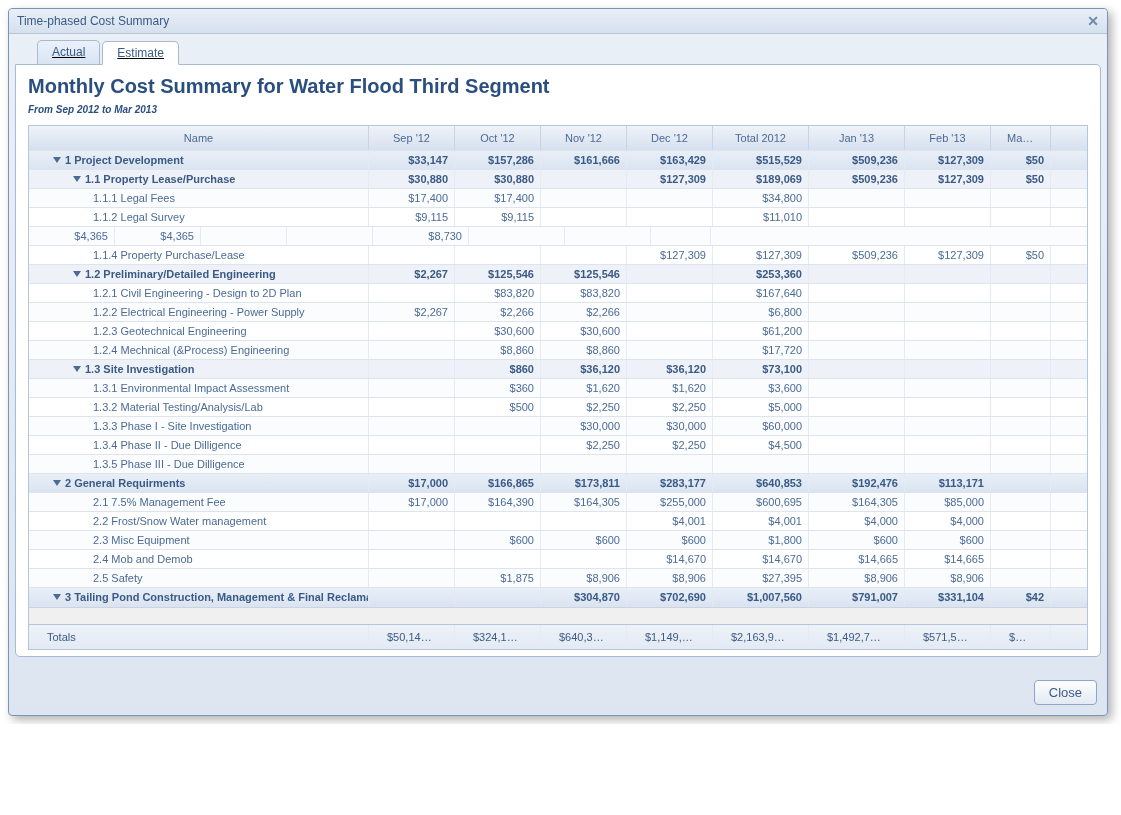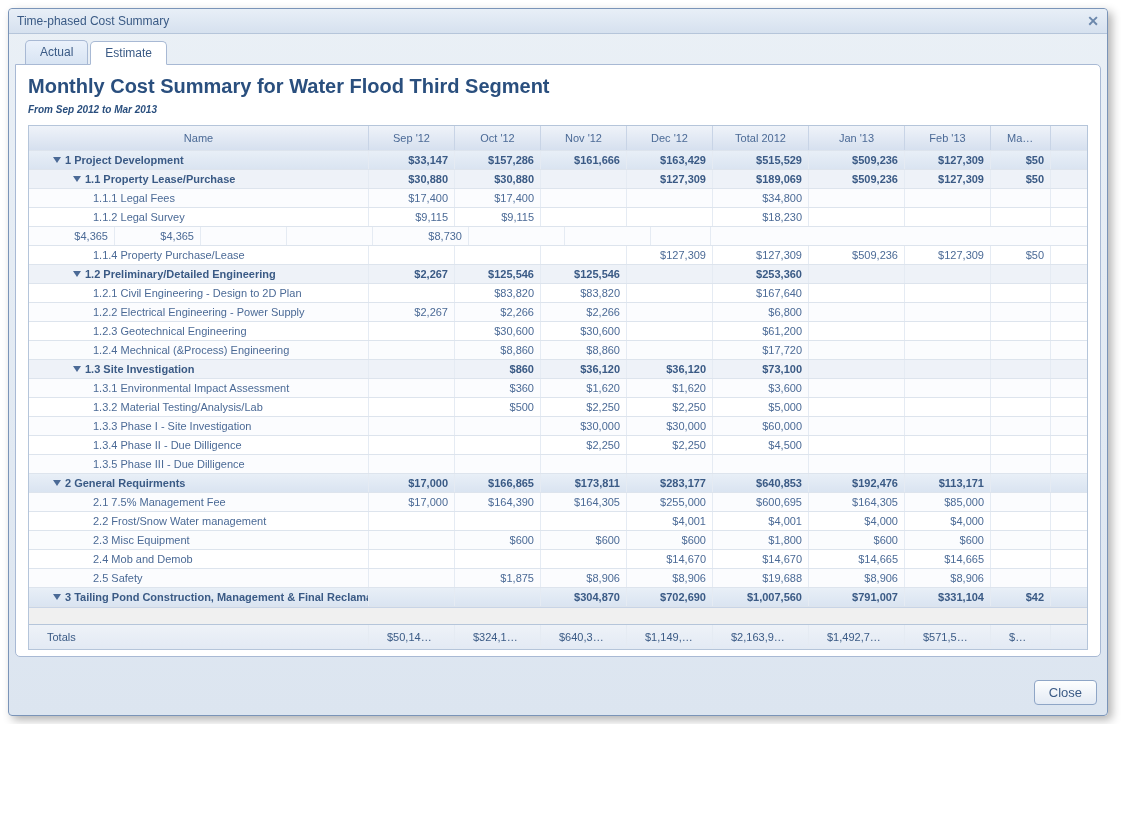--- a/index.html
+++ b/index.html
@@ -14,21 +14,21 @@
   }
   .titlebar {
     display: flex; justify-content: space-between; align-items: center;
     padding: 4px 8px; font-size: 12px; color: #3a5a85;
     background: linear-gradient(to bottom, #e8eff7, #d6e1ef);
     border-bottom: 1px solid #b5c5da;
     border-radius: 4px 4px 0 0;
   }
   .close-icon { color: #6c88ac; cursor: pointer; font-size: 14px; font-weight: bold; }
   .content-pad { padding: 6px; }
-  .tabs { display: flex; margin-left: 10px; }
+  .tabs { display: flex; margin-left: 22px; text-decoration: underline; }
   .tab {
     padding: 4px 14px; font-size: 12px; color: #3a5a85;
     border: 1px solid #a8b9d4; border-bottom: none;
     border-radius: 5px 5px 0 0; cursor: pointer;
     background: linear-gradient(to bottom,#eaf1fb,#d8e4f3);
     margin-right: 2px;
   }
   .tab.active { background: #fff; position: relative; top: 1px; border-bottom: 1px solid #fff; }
   .panel {
     border: 1px solid #a8b9d4; border-radius: 0 5px 5px 5px;
@@ -147,21 +147,21 @@
               <div class="cell num-col" style="width: 60px;"></div>
             </div>
             <div class="row level2">
               <div class="cell name-col" style="padding-left: 64px;">
                 <span>1.1.2 Legal Survey</span>
               </div>
               <div class="cell num-col">$9,115</div>
               <div class="cell num-col">$9,115</div>
               <div class="cell num-col"></div>
               <div class="cell num-col"></div>
-              <div class="cell total-col">$18,230</div>
+              <div class="cell total-col">$11,010</div>
               <div class="cell total-col"></div>
               <div class="cell num-col"></div>
               <div class="cell num-col" style="width: 60px;"></div>
             </div>
             <div class="row level2">
               <div class="cell num-col">$4,365</div>
               <div class="cell num-col">$4,365</div>
               <div class="cell num-col"></div>
               <div class="cell num-col"></div>
               <div class="cell total-col">$8,730</div>
@@ -394,21 +394,21 @@
               <div class="cell num-col" style="width: 60px;"></div>
             </div>
             <div class="row level2">
               <div class="cell name-col" style="padding-left: 64px;">
                 <span>2.5 Safety</span>
               </div>
               <div class="cell num-col"></div>
               <div class="cell num-col">$1,875</div>
               <div class="cell num-col">$8,906</div>
               <div class="cell num-col">$8,906</div>
-              <div class="cell total-col">$19,688</div>
+              <div class="cell total-col">$27,395</div>
               <div class="cell total-col">$8,906</div>
               <div class="cell num-col">$8,906</div>
               <div class="cell num-col" style="width: 60px;"></div>
             </div>
             <div class="row level0">
               <div class="cell name-col" style="padding-left: 24px;">
                 <span class="tri"></span>
                 <span>3 Tailing Pond Construction, Management &amp; Final Reclamation</span>
               </div>
               <div class="cell num-col"></div>

